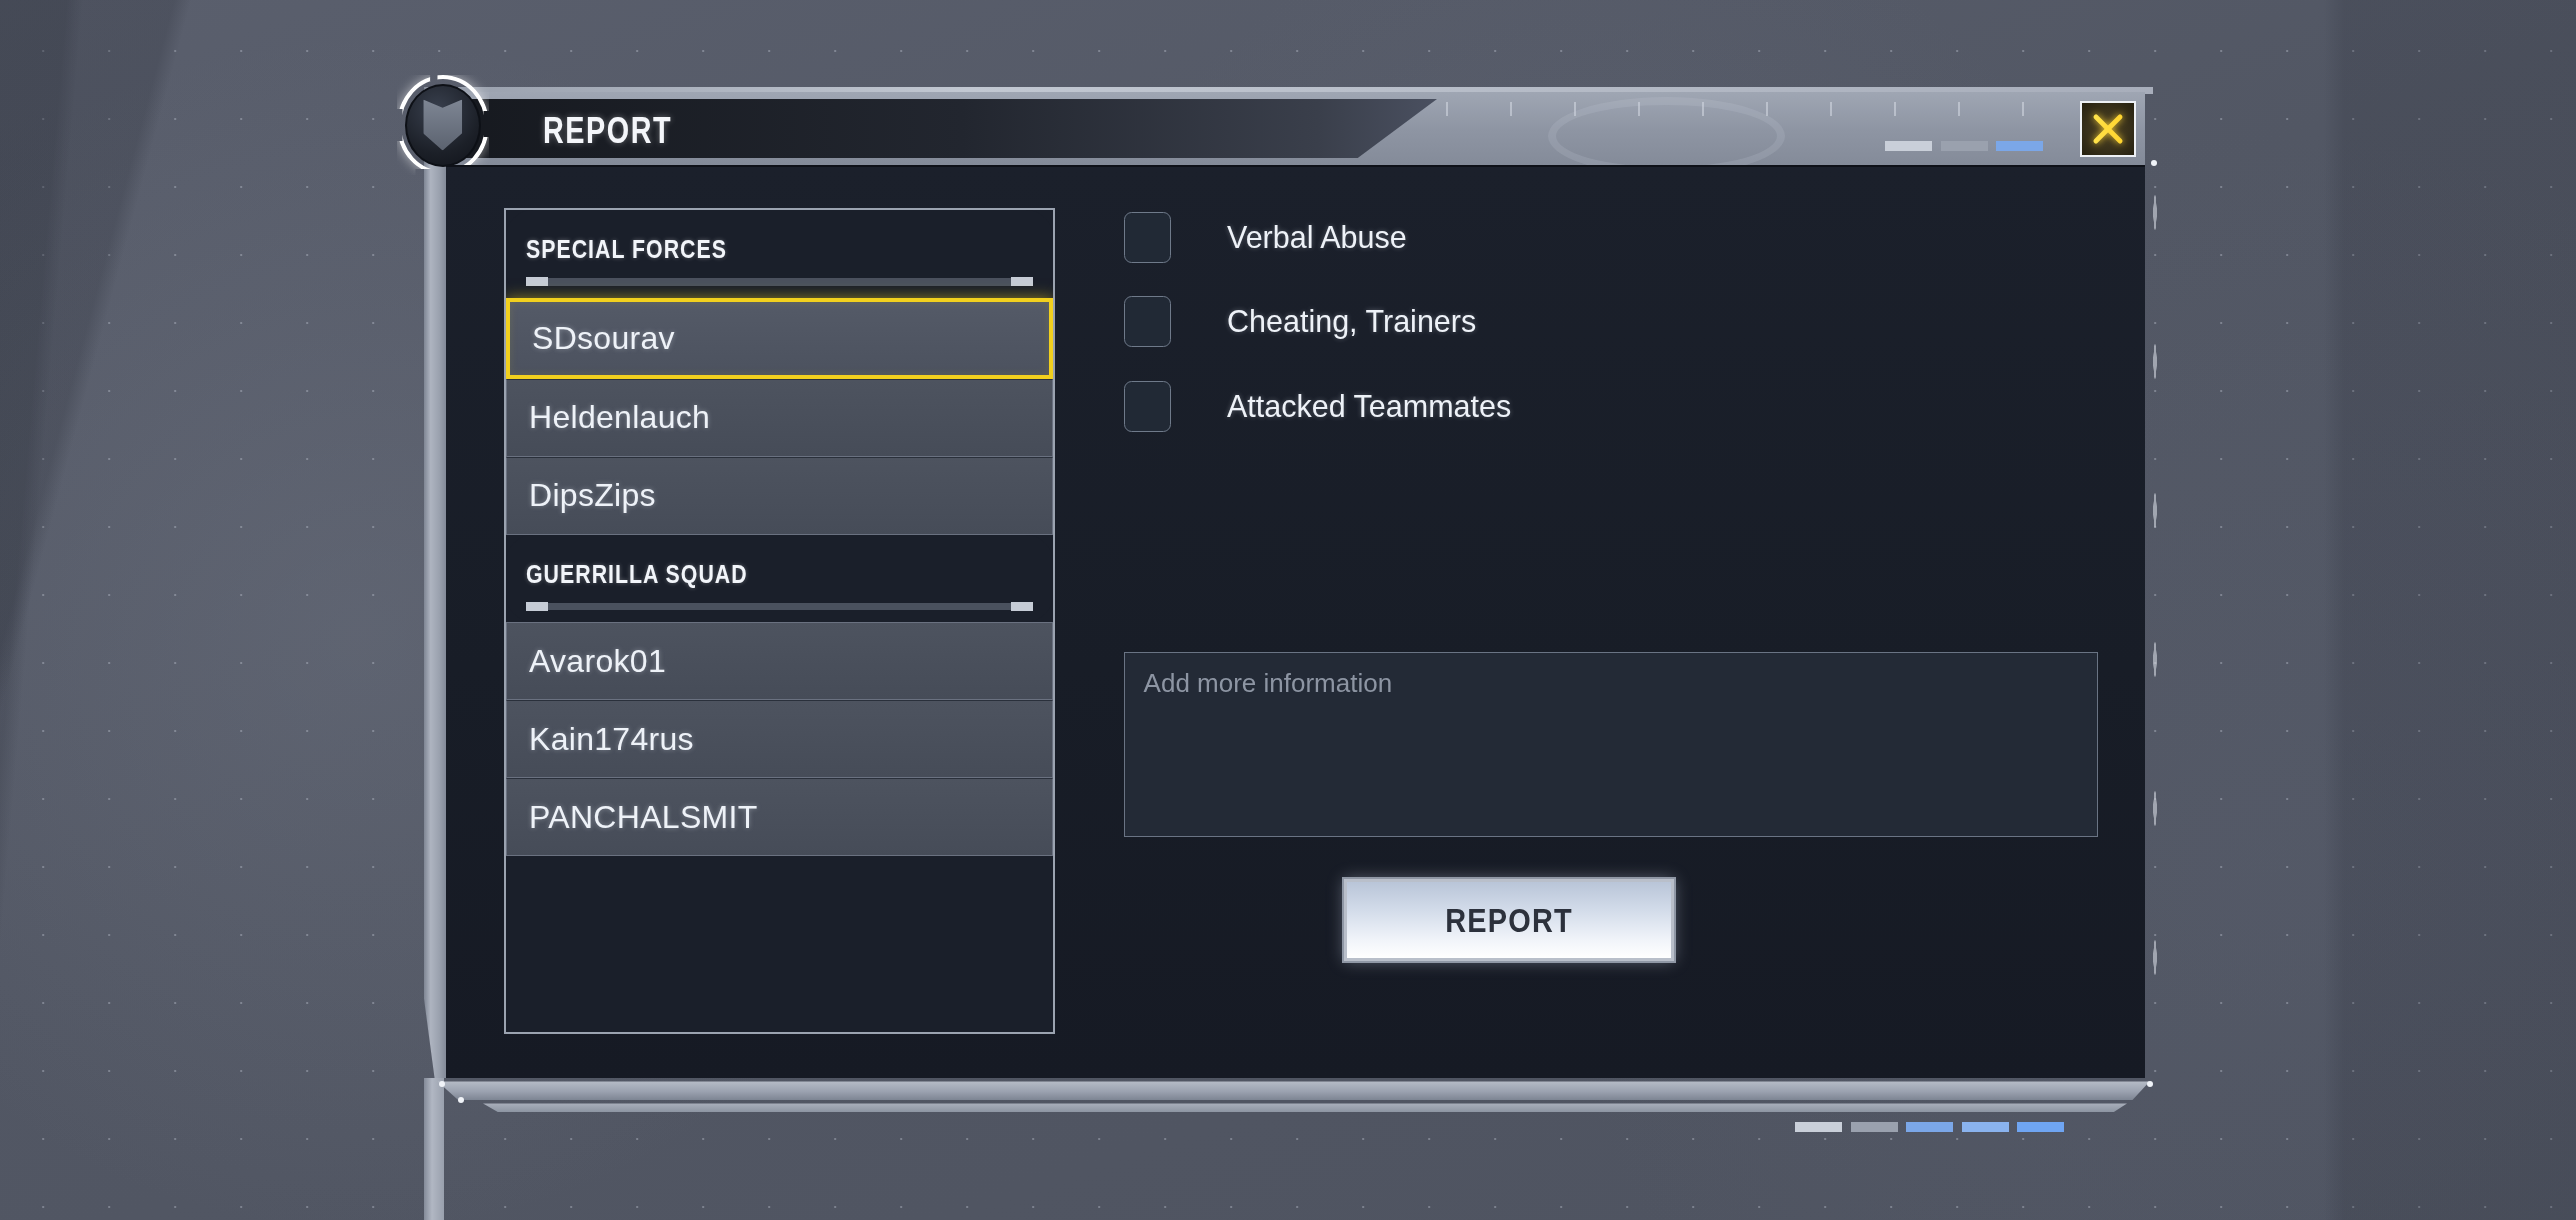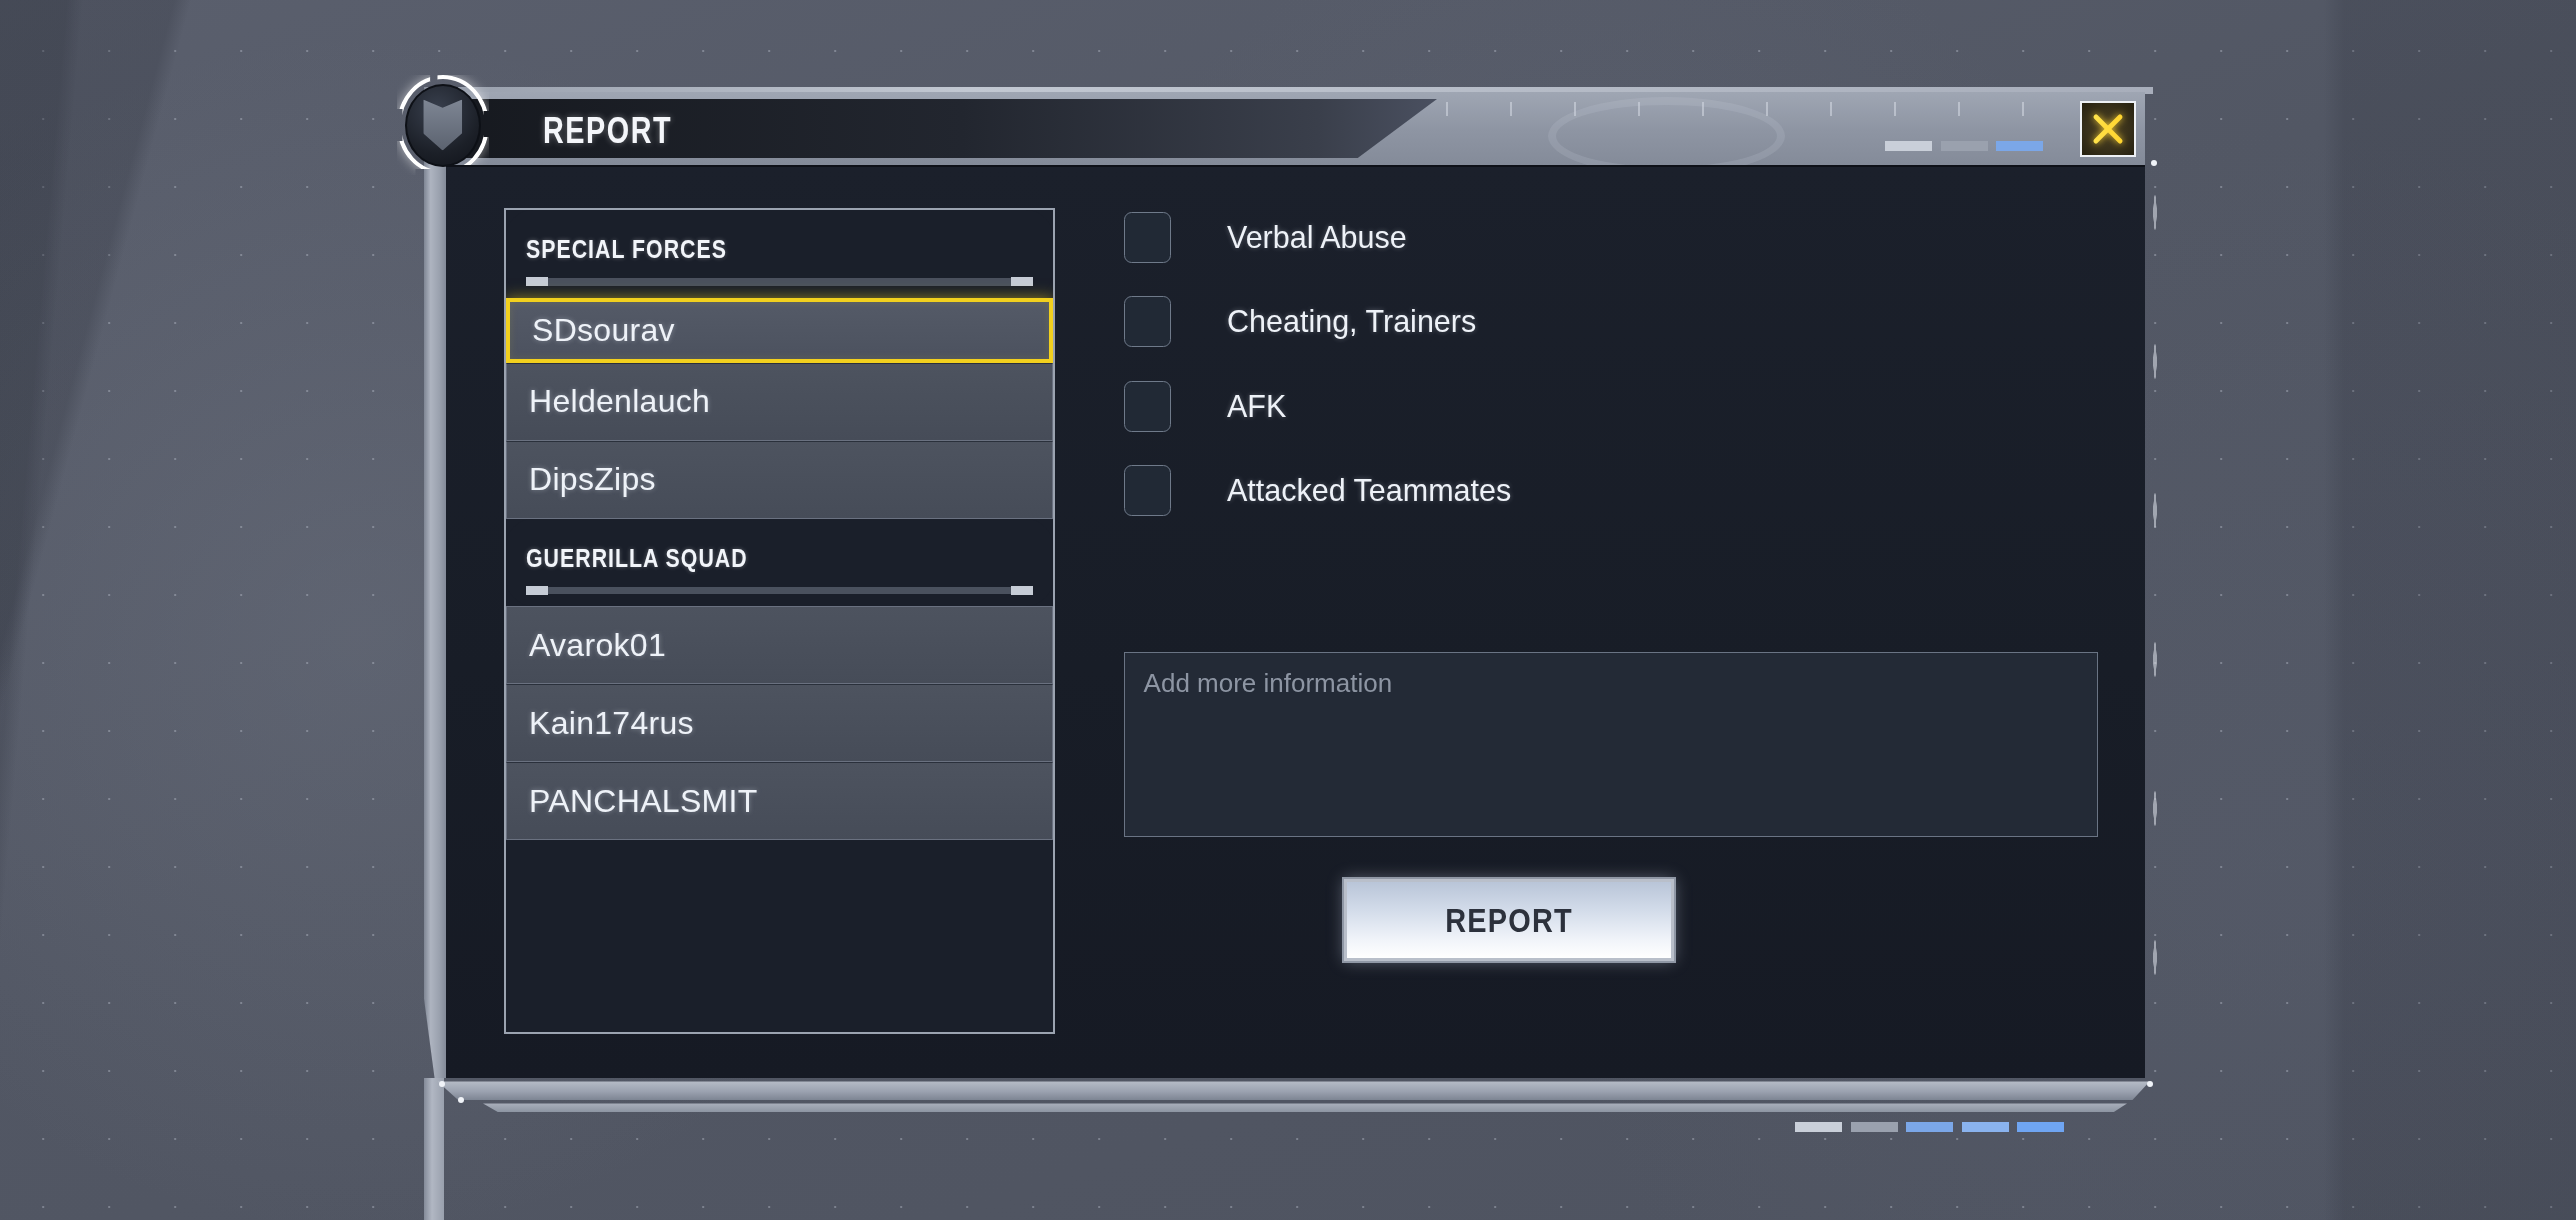--- a/index.html
+++ b/index.html
@@ -240,21 +240,21 @@
   .player-name {
     font-size: 32px;
     color: #eef2f8;
     letter-spacing: 0.3px;
     text-shadow: 0 0 5.1px rgba(235,242,252,0.35);
   }
   .player-row.selected {
     border: 4.2px solid #f2d01e;
     box-shadow: 0 0 13.6px rgba(242,208,30,0.55), inset 0 0 8.5px rgba(242,208,30,0.12);
     background: linear-gradient(180deg,#545a67 0%,#4c525f 100%);
-    height: 65px;
+    height: 81px;
   }
 
   
   #reasons {
     position:absolute;
     left: 678px; top: 37px;
     width: 974px;
   }
   .reason-row {
     display: flex;
@@ -392,24 +392,20 @@
         <div class="reason-row">
           <div class="reason-box"></div>
           <div class="reason-label">Verbal Abuse</div>
         </div>
         <div class="reason-row">
           <div class="reason-box"></div>
           <div class="reason-label">Cheating, Trainers</div>
         </div>
         <div class="reason-row">
           <div class="reason-box"></div>
-          <div class="reason-label">AFK</div>
-        </div>
-        <div class="reason-row">
-          <div class="reason-box"></div>
           <div class="reason-label">Attacked Teammates</div>
         </div>
       </div>
 
     <div id="info-box">
       <div id="info-placeholder">Add more information</div>
     </div>
 
     <div id="report-btn">
       <span id="report-btn-label">REPORT</span>

